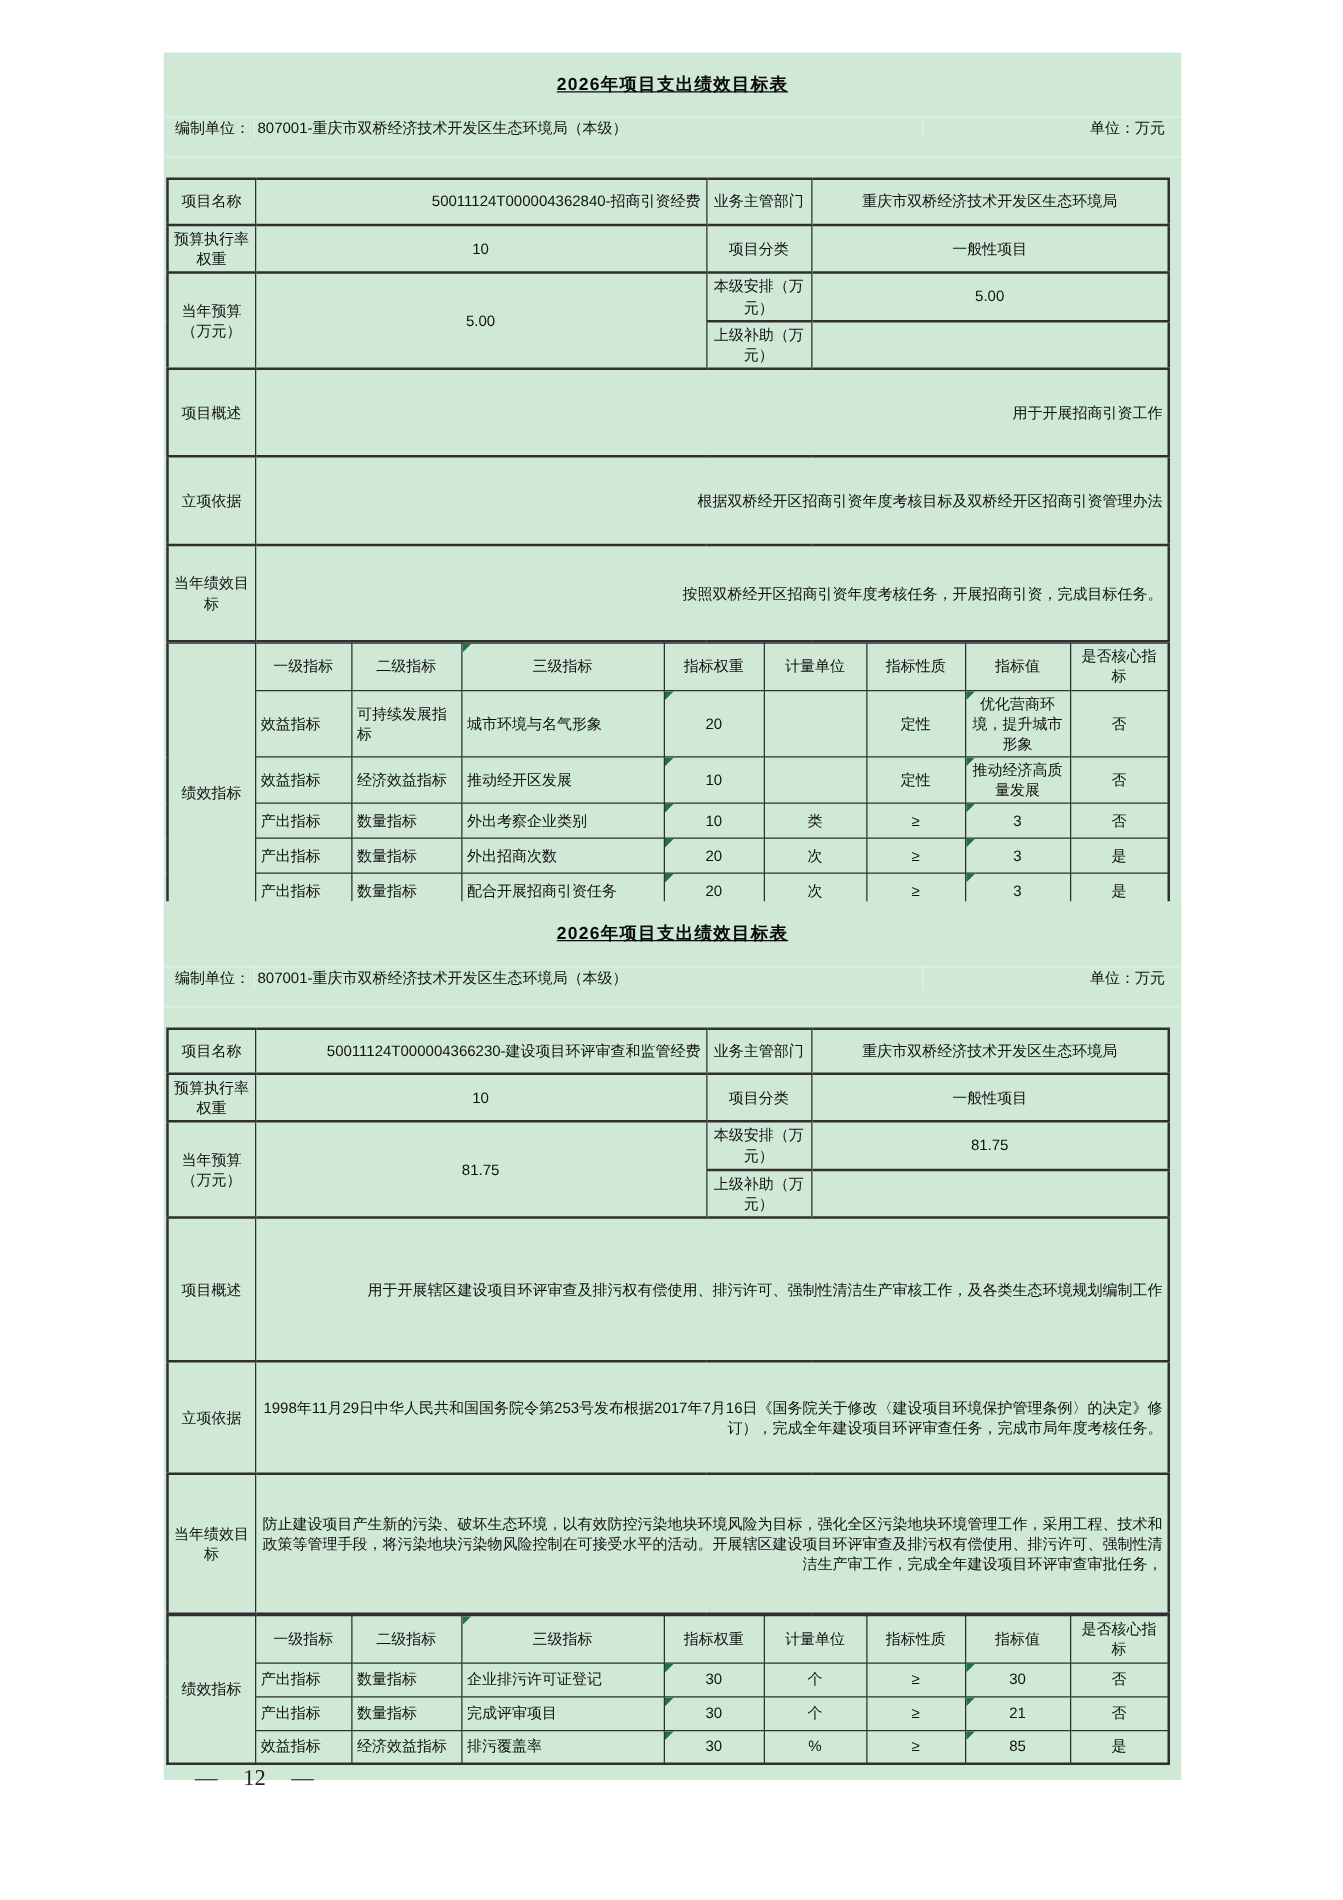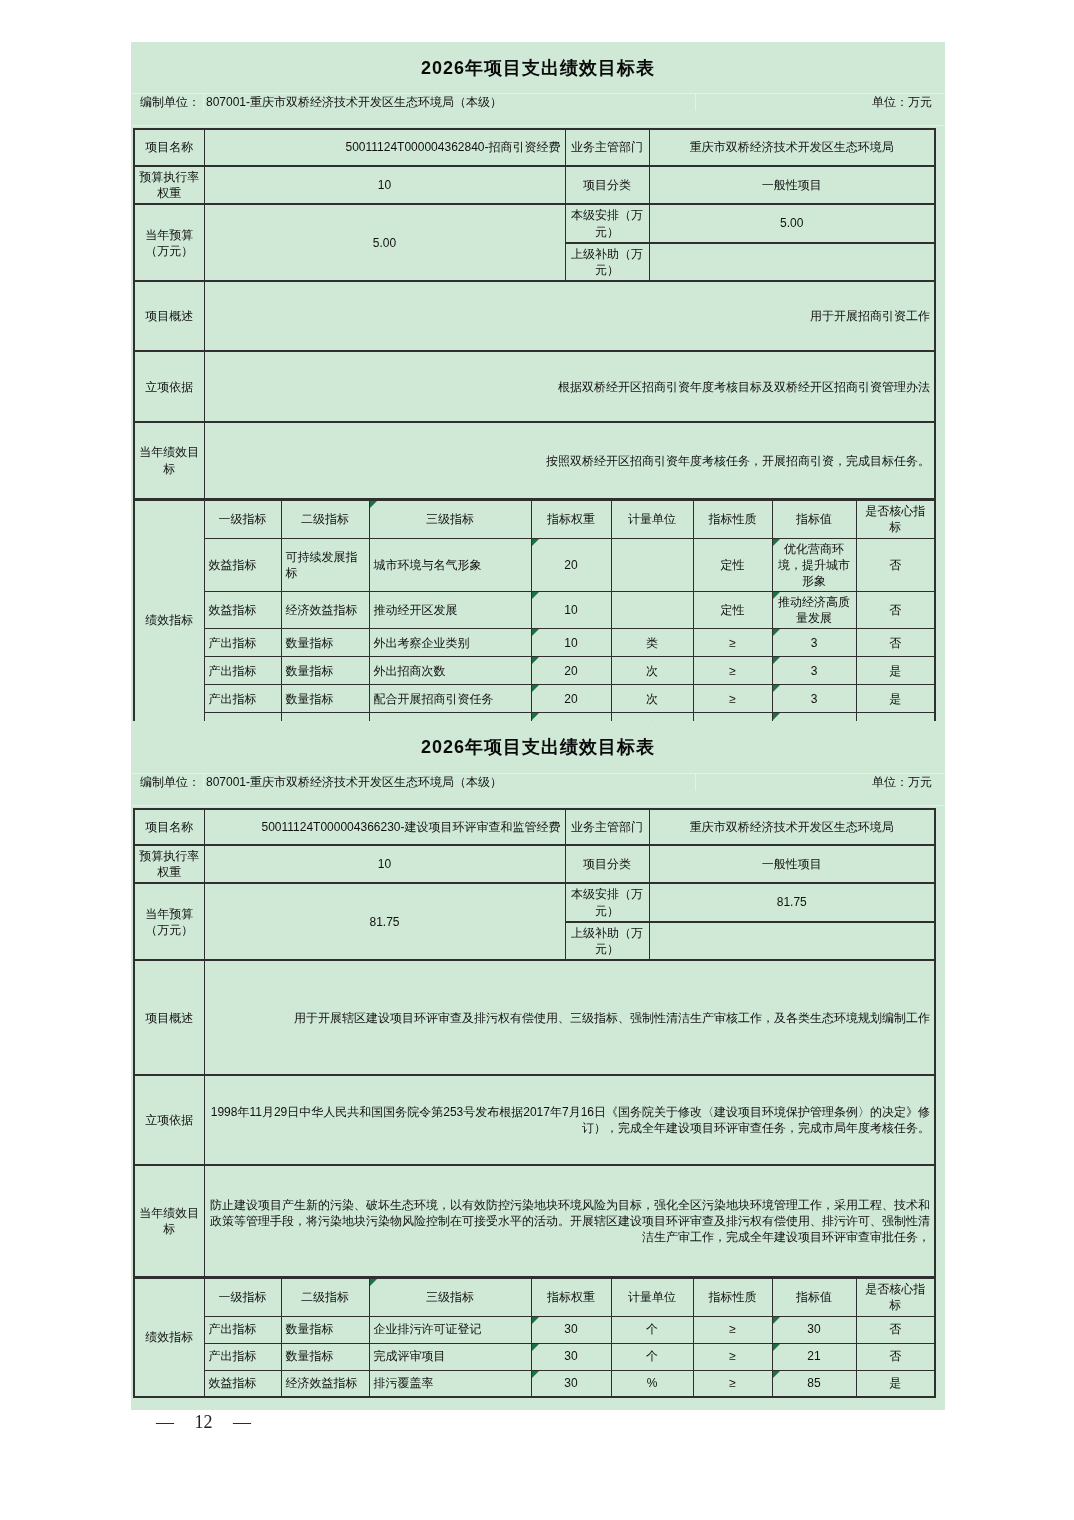--- a/index.html
+++ b/index.html
@@ -6,35 +6,35 @@
   html, body { width: 1074px; height: 1520px; background: #ffffff;
     font-family: "Liberation Sans", sans-serif; color: #111; }
   .page { position: relative; width: 1074px; height: 1520px; background: #fff; overflow: hidden; }
 
   .sheet { position: absolute; left: 131px; width: 814px; background: #cfe9d6; padding-bottom: 12px; }
   .sheet-1 { top: 42px; }
   .sheet-2 { top: 721px; }
 
   .title-band { height: 52px; display: flex; align-items: center; justify-content: center;
     border-bottom: 1px solid #e3f2e8; }
-  .sheet-title { font-size: 18px; font-weight: bold; letter-spacing: 1px; color: #0a0a0a; }
+  .sheet-title { font-size: 14px; font-weight: bold; letter-spacing: 1px; color: #0a0a0a; text-decoration: underline; }
 
   .meta-row { height: 32px; display: flex; align-items: flex-start; font-size: 12px;
     border-bottom: 1px solid #e3f2e8; }
   .meta-label { display: flex; align-items: center; padding-left: 9px; width: 72px; }
   .meta-value { display: flex; align-items: center; padding-left: 2px; flex: 1;
     border-left: 1px solid #e3f2e8; }
   .meta-currency { display: flex; align-items: center; justify-content: flex-end;
-    width: 250px; padding-right: 13px; border-left: 1px solid #e3f2e8; }
+    width: 207px; padding-right: 13px; border-left: 1px solid #e3f2e8; }
 
   table { border-collapse: collapse; table-layout: fixed; width: 801px; margin-left: 2px; }
   td { border: 1px solid #2f2f2f; font-size: 12px; padding: 2px 4px; vertical-align: middle;
     overflow: hidden; line-height: 1.35; }
 
-  table.info-grid { margin-top: 2px; border: 2px solid #2f2f2f; }
+  table.info-grid { margin-top: 16px; border: 2px solid #2f2f2f; }
   .info-grid td { border-top-width: 2px; border-bottom-width: 2px; text-align: center; }
   .info-grid td.thin-top { border-top-width: 1px; }
   .info-grid td.left-al { text-align: right; padding-left: 5px; }
 
   table.ind-grid { border: 2px solid #2f2f2f; border-top: none; }
   .ind-grid td { text-align: center; position: relative; }
   .ind-grid td.left-al { text-align: left; }
   .ind-grid td.hdr { font-weight: normal; }
   .sec-label { text-align: center; }
 
@@ -227,21 +227,21 @@
         <td rowspan="2">81.75</td>
         <td>本级安排（万元）</td>
         <td>81.75</td>
       </tr>
       <tr style="height:33px">
         <td class="thin-top">上级补助（万元）</td>
         <td class="thin-top"></td>
       </tr>
       <tr style="height:115px">
         <td>项目概述</td>
-        <td colspan="3" class="left-al">用于开展辖区建设项目环评审查及排污权有偿使用、三级指标、强制性清洁生产审核工作，及各类生态环境规划编制工作</td>
+        <td colspan="3" class="left-al">用于开展辖区建设项目环评审查及排污权有偿使用、排污许可、强制性清洁生产审核工作，及各类生态环境规划编制工作</td>
       </tr>
       <tr style="height:90px">
         <td>立项依据</td>
         <td colspan="3" class="left-al">1998年11月29日中华人民共和国国务院令第253号发布根据2017年7月16日《国务院关于修改〈建设项目环境保护管理条例〉的决定》修订），完成全年建设项目环评审查任务，完成市局年度考核任务。</td>
       </tr>
       <tr style="height:112px">
         <td>当年绩效目标</td>
         <td colspan="3" class="left-al">防止建设项目产生新的污染、破坏生态环境，以有效防控污染地块环境风险为目标，强化全区污染地块环境管理工作，采用工程、技术和政策等管理手段，将污染地块污染物风险控制在可接受水平的活动。开展辖区建设项目环评审查及排污权有偿使用、排污许可、强制性清洁生产审工作，完成全年建设项目环评审查审批任务，</td>
       </tr>
     </tbody>

